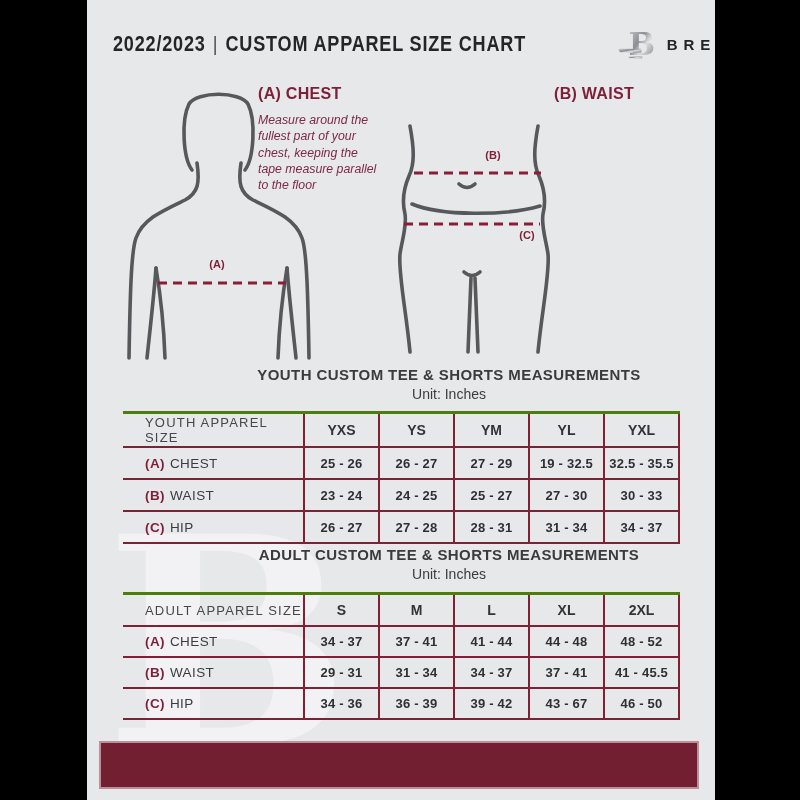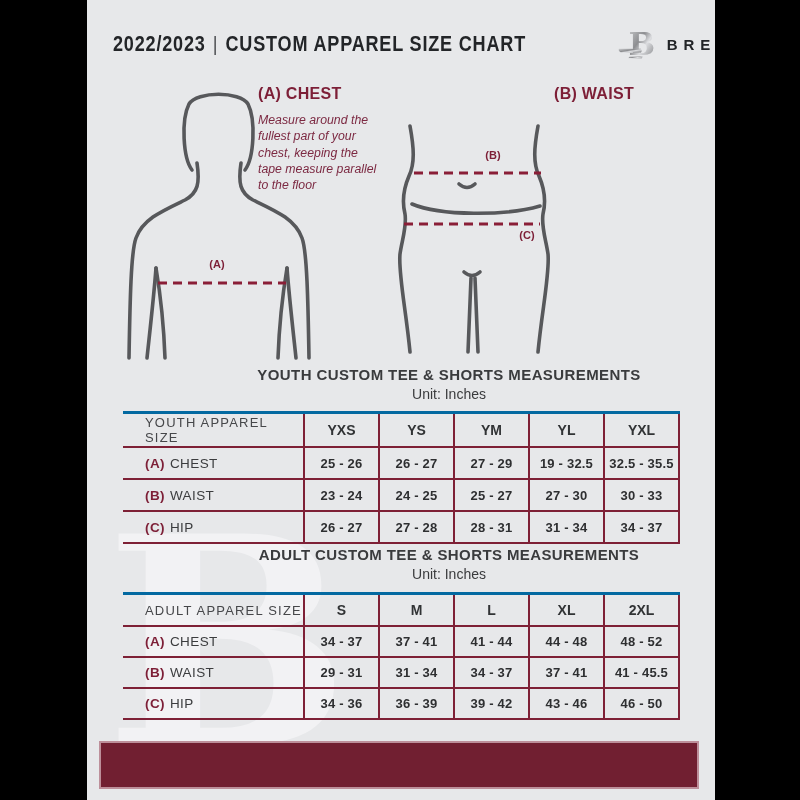--- a/index.html
+++ b/index.html
@@ -36,21 +36,21 @@
   .g-hips{left:467px;top:222px;width:160px;}
 
   
   .tbl-title-block{position:absolute;width:724px;text-align:center;color:#3a3b3d;}
   .tbl-title-block .t-title{font-weight:bold;font-size:15px;letter-spacing:.4px;}
   .tbl-title-block .t-unit{font-size:14px;margin-top:3px;}
   .tt-youth{top:366px;}
   .tt-adult{top:546px;}
 
   table.size-table{position:absolute;left:36px;width:556px;border-collapse:collapse;table-layout:fixed;
-                   border-top:3px solid #0369a1;background:transparent;}
+                   border-top:3px solid #4d7c0f;background:transparent;}
   .st-youth{top:411px;}
   .st-adult{top:592px;}
   .size-table th,.size-table td{border-bottom:2px solid #7e2036;padding:0;}
   .size-table th.size-col,.size-table td.val{border-left:2px solid #7e2036;text-align:center;}
   .size-table th:last-child,.size-table td:last-child{border-right:2px solid #7e2036;}
   .size-table th.size-col{font-weight:bold;font-size:14px;color:#313335;}
   .size-table th.lbl-col{text-align:left;font-weight:normal;font-size:13px;letter-spacing:1.2px;color:#46474a;padding-left:22px;}
   .st-youth th{height:32px;} .st-youth td{height:30px;}
   .st-adult th{height:30px;} .st-adult td{height:29px;}
   .size-table td.rowlbl{text-align:left;padding-left:22px;font-size:13.5px;color:#3b3c3e;letter-spacing:.4px;}
@@ -222,21 +222,21 @@
           <td class="val">31 - 34</td>
           <td class="val">34 - 37</td>
           <td class="val">37 - 41</td>
           <td class="val">41 - 45.5</td>
         </tr>
         <tr>
           <td class="rowlbl"><span class="key">(C)</span><span>HIP</span></td>
           <td class="val">34 - 36</td>
           <td class="val">36 - 39</td>
           <td class="val">39 - 42</td>
-          <td class="val">43 - 46</td>
+          <td class="val">43 - 67</td>
           <td class="val">46 - 50</td>
         </tr>
       </tbody>
     </table>
 
     <footer class="footer-bar"></footer>
   </div>
 </div>
 
 </body></html>

